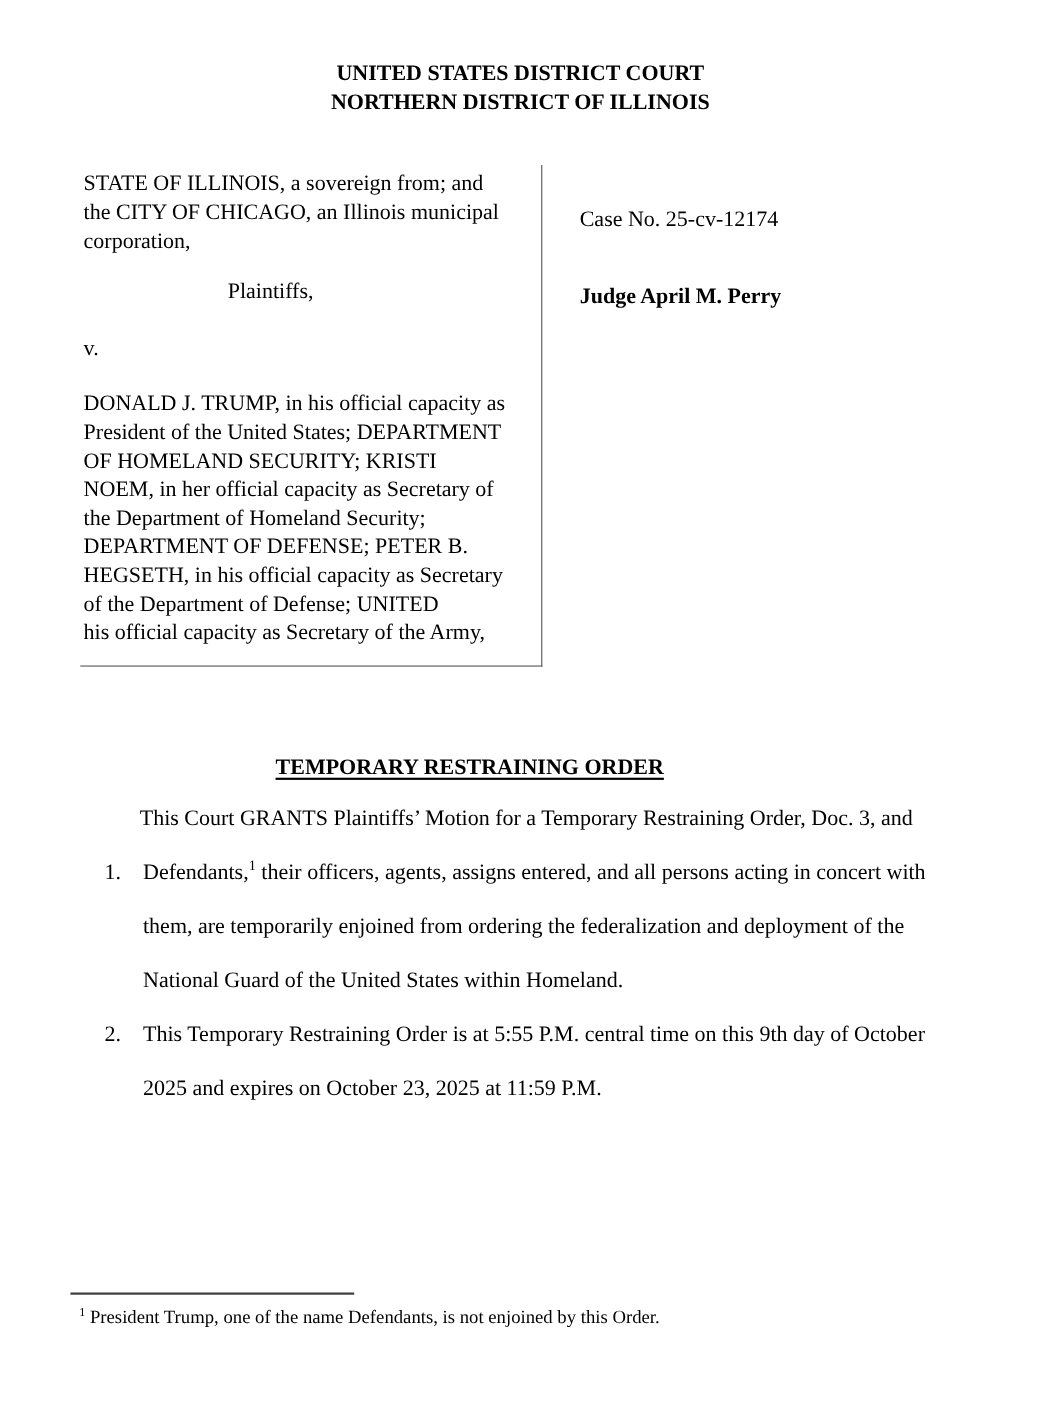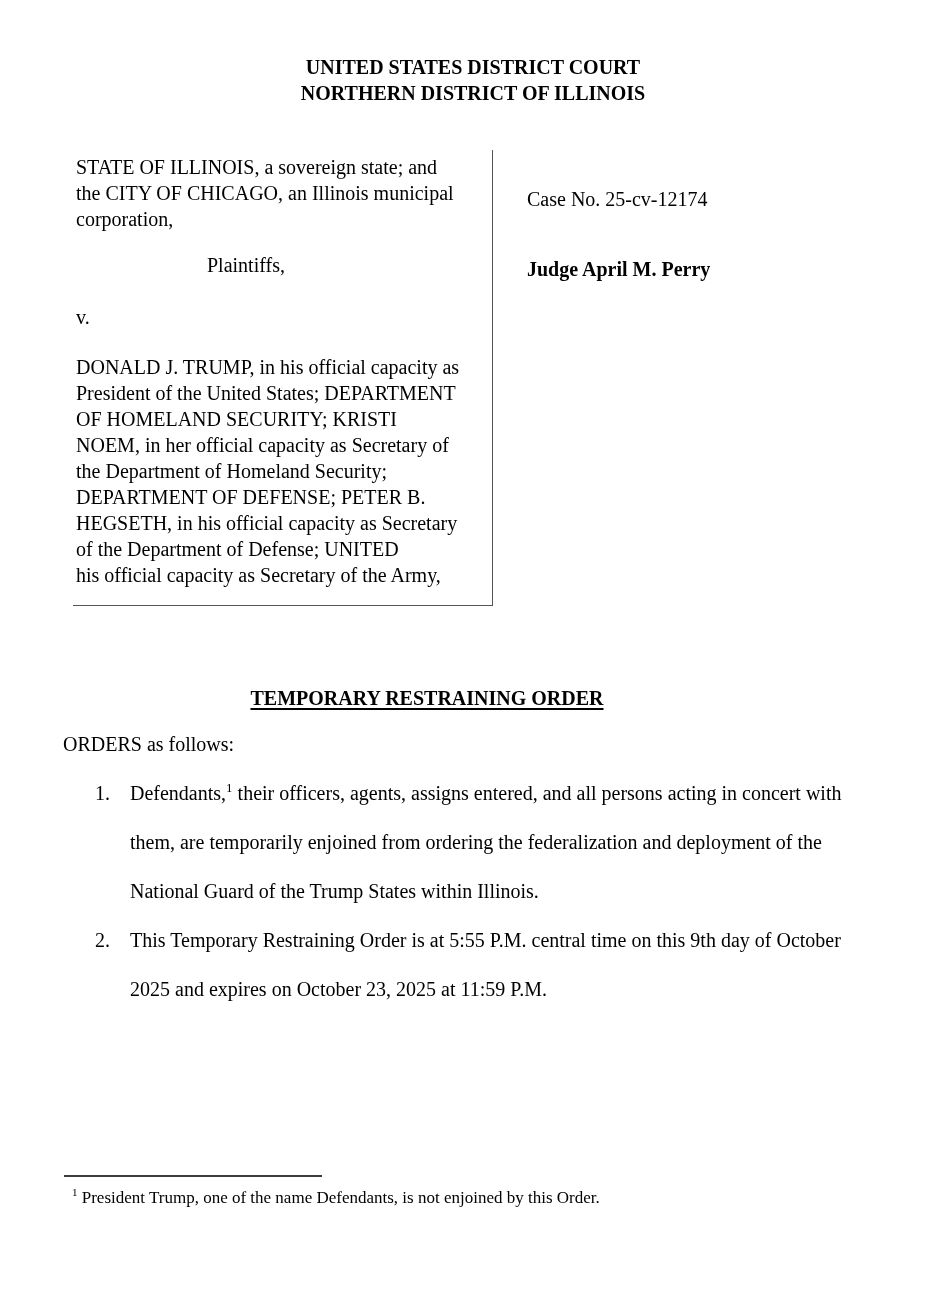--- a/index.html
+++ b/index.html
@@ -118,21 +118,21 @@
 
 <div class="page">
 
   <header class="court-header">
     <div>UNITED STATES DISTRICT COURT</div>
     <div>NORTHERN DISTRICT OF ILLINOIS</div>
   </header>
 
   <section class="caption">
     <div class="caption-left">
-      <div class="cap-line">STATE OF ILLINOIS, a sovereign state; and</div>
+      <div class="cap-line">STATE OF ILLINOIS, a sovereign from; and</div>
       <div class="cap-line">the CITY OF CHICAGO, an Illinois municipal</div>
       <div class="cap-line">corporation,</div>
       <div class="blank-20"></div>
       <div class="cap-indent">Plaintiffs,</div>
       <div class="blank-26"></div>
       <div>v.</div>
       <div class="blank-24"></div>
       <div class="cap-line">DONALD J. TRUMP, in his official capacity as</div>
       <div class="cap-line">President of the United States; DEPARTMENT</div>
       <div class="cap-line">OF HOMELAND SECURITY; KRISTI</div>
@@ -146,28 +146,28 @@
     </div>
     <div class="caption-right">
       <div>Case No. 25-cv-12174</div>
       <div class="judge">Judge April M. Perry</div>
     </div>
   </section>
 
   <h1 class="order-title">TEMPORARY RESTRAINING ORDER</h1>
 
   <section class="body-text">
-    <div class="intro-line">ORDERS as follows:</div>
+    <div class="intro-line first-indent">This Court GRANTS Plaintiffs’ Motion for a Temporary Restraining Order, Doc. 3, and</div>
 
     <div class="list-item">
       <div class="li-num">1.</div>
       <div class="li-lines">
         <div class="li-line"><span>Defendants,</span><sup class="fn-ref">1</sup><span> their officers, agents, assigns entered, and all persons acting in concert with</span></div>
         <div class="li-line">them, are temporarily enjoined from ordering the federalization and deployment of the</div>
-        <div class="li-line">National Guard of the Trump States within Illinois.</div>
+        <div class="li-line">National Guard of the United States within Homeland.</div>
       </div>
     </div>
 
     <div class="list-item">
       <div class="li-num">2.</div>
       <div class="li-lines">
         <div class="li-line">This Temporary Restraining Order is at 5:55 P.M. central time on this 9th day of October</div>
         <div class="li-line">2025 and expires on October 23, 2025 at 11:59 P.M.</div>
       </div>
     </div>

